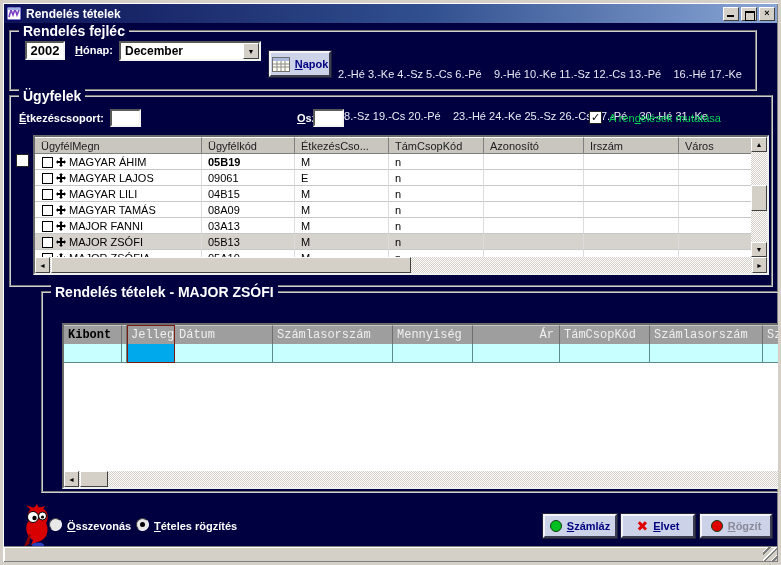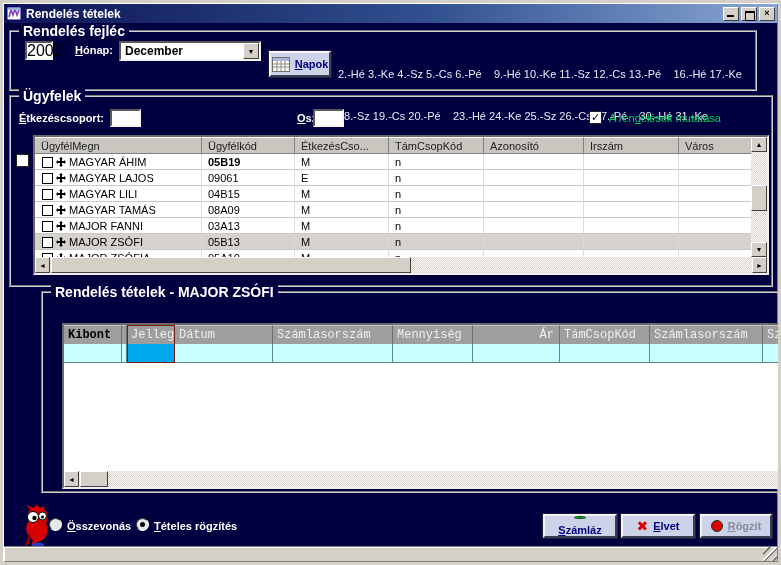--- a/index.html
+++ b/index.html
@@ -16,22 +16,22 @@
   .winbtn.maxb::after{content:"";position:absolute;left:3px;top:3px;width:8px;height:7px;border:1px solid #000;border-top-width:2px;}
   .appicon{width:16px;height:15px;flex:0 0 auto;}
   
   .group{position:absolute;border:2px groove #cfcfcf;}
   .group>.glabel{position:absolute;top:-9px;left:8px;background:#000040;color:#fff;
     font-size:14px;font-weight:bold;padding:0 4px;white-space:nowrap;}
   .u{text-decoration:underline;}
   label,.lbl{color:#fff;font-size:11px;font-weight:bold;}
   
   .sunken{border:2px solid;border-color:#5a5a5a #f4f4f4 #f4f4f4 #5a5a5a;background:#fff;}
-  .yearbox{position:absolute;left:14px;top:9px;width:28px;height:19px;color:#000;
-    font-size:16px;font-weight:normal;text-align:center;line-height:15px;}
+  .yearbox{position:absolute;left:14px;top:9px;width:40px;height:19px;color:#000;
+    font-size:13px;font-weight:bold;text-align:center;line-height:15px;}
   .combo{position:absolute;left:108px;top:9px;width:142px;height:20px;display:flex;}
   .combo .cval{flex:1;color:#000;font-size:12px;font-weight:bold;padding:1px 0 0 4px;white-space:nowrap;overflow:hidden;}
   .combo .cbtn{width:16px;background:#d4d0c8;border:1px solid;border-color:#fff #404040 #404040 #fff;
     display:flex;align-items:center;justify-content:center;font-size:7px;color:#000;}
   .btn3d{background:#ccd2e8;border:2px solid;border-color:#f4f4f8 #3c3c50 #3c3c50 #f4f4f8;box-shadow:0 0 0 1px #20203a;
     display:flex;align-items:center;justify-content:center;gap:5px;color:#000080;font-size:11px;font-weight:bold;cursor:default;}
   .napok{position:absolute;left:258px;top:7px;width:62px;height:26px;margin-top:12px;}
   .days{position:absolute;left:327px;top:7px;width:420px;color:#e9e9f6;font-size:11px;line-height:14px;white-space:pre;}
   
   .field{position:absolute;width:31px;height:18px;}
@@ -326,21 +326,21 @@
     <circle cx="19.5" cy="13" r="1.6" fill="#000"></circle>
     <ellipse cx="15" cy="41" rx="6" ry="2.6" fill="#2a3ec0"></ellipse>
   </svg>
 
   <div class="radio" style="left:46px;top:515px;"></div>
   <span class="rlabel" style="left:64px;top:517px;"><span class="u">Ö</span><span>sszevonás</span></span>
 
   <div class="radio on" style="left:133px;top:515px;"></div>
   <span class="rlabel" style="left:151px;top:517px;"><span class="u">T</span><span>ételes rögzítés</span></span>
 
-  <div class="btn3d cmdbtn" style="left:540px;top:511px;flex-direction:column;">
+  <div class="btn3d cmdbtn" style="left:540px;top:511px;">
     <span class="ico-circle" style="background:#00c020;"></span>
     <span><span class="u">S</span><span>zámláz</span></span>
   </div>
   <div class="btn3d cmdbtn" style="left:618px;top:511px;">
     <span class="xicon">✖</span>
     <span><span class="u">E</span><span>lvet</span></span>
   </div>
   <div class="btn3d cmdbtn" style="left:697px;top:511px;width:72px;color:#8a8a98;">
     <span class="ico-circle" style="background:#e00000;"></span>
     <span><span class="u">R</span><span>ögzít</span></span>

